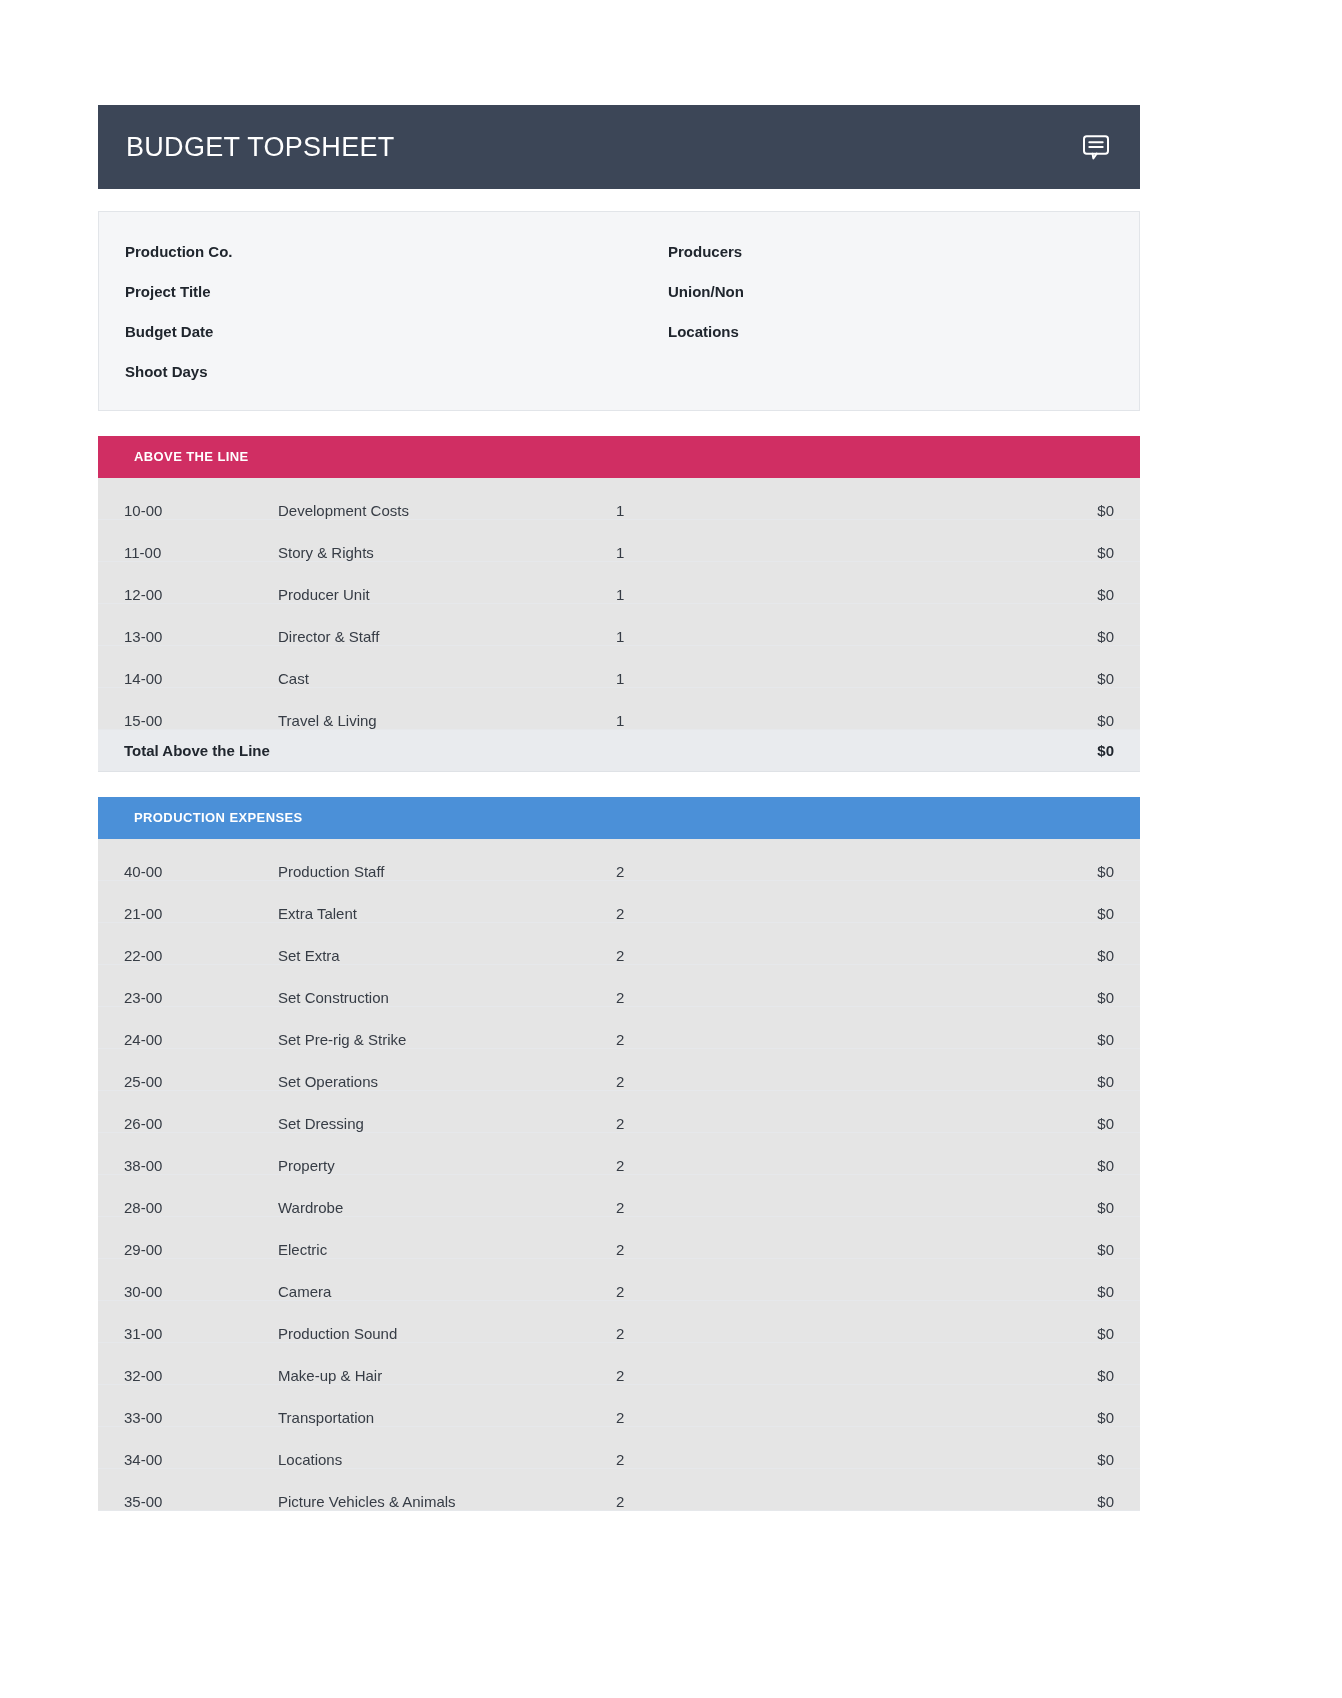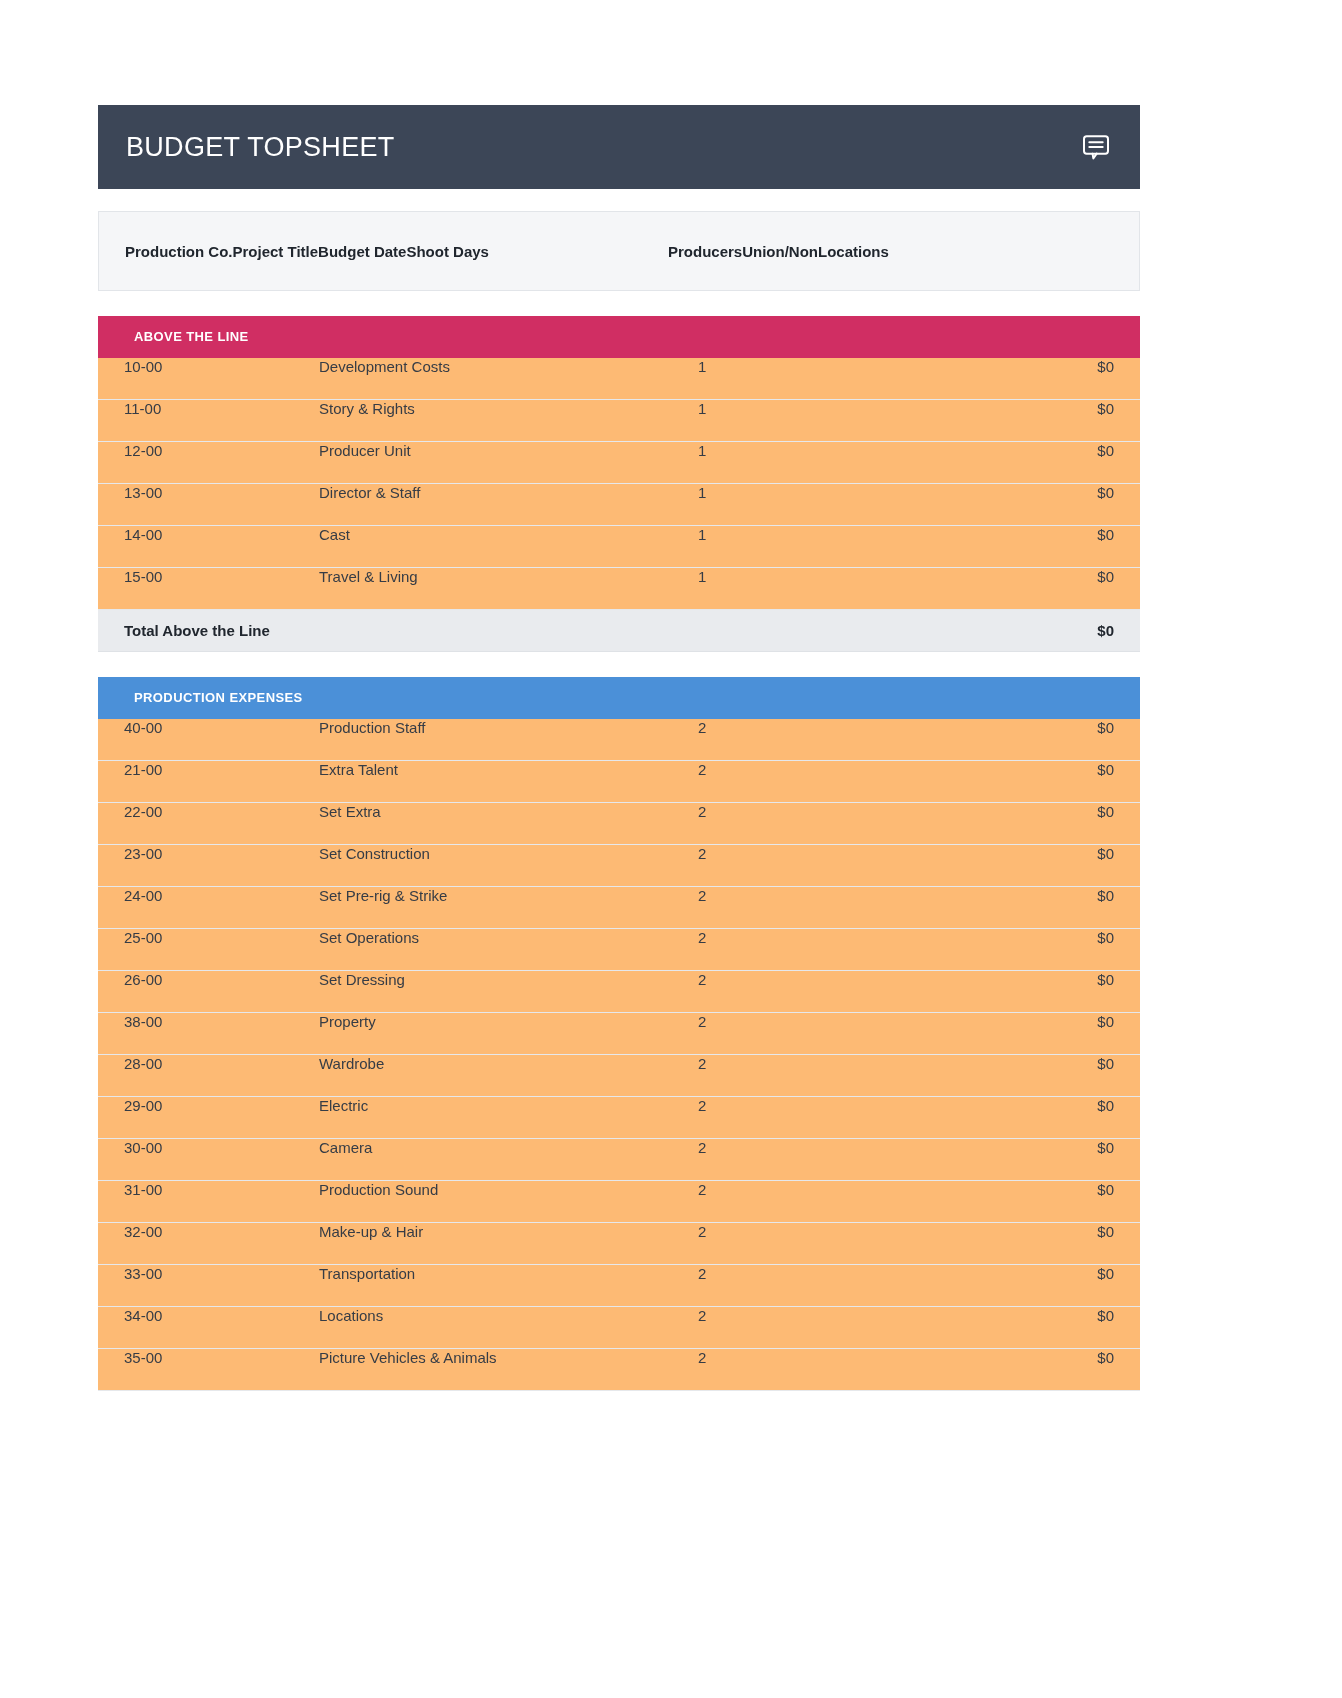--- a/index.html
+++ b/index.html
@@ -24,37 +24,37 @@
   .icon-btn { display:flex; align-items:center; justify-content:center; cursor:pointer; }
 
   
   .info-box {
     margin-top:22px;
     background:#f5f6f8;
     border:1px solid #e2e5e9;
     padding:20px 26px 18px;
     display:flex;
   }
-  .info-col { display:flex; flex-direction:row; }
+  .info-col { display:flex; flex-direction:column; }
   .info-col.left { width:543px; }
   .info-col.right { flex:1; }
   .info-field { height:40px; line-height:40px; }
   .info-label { font-size:15px; font-weight:700; color:#20262e; }
 
   
   .section { margin-top:25px; }
   .section-header {
     height:42px; line-height:42px; padding:0 36px;
     color:#ffffff; font-size:13px; font-weight:700;
     letter-spacing:0.4px; text-transform:uppercase;
   }
   .row {
-    height:42px; display:flex; align-items:flex-start;
+    height:42px; display:flex; align-items:flex-end;
     padding:0 26px; border-bottom:1px solid #e6e8eb;
-    font-size:15px; color:#363c45; background:#fdba74;gap:41px;
+    font-size:15px; color:#363c45; background:#e5e5e5;
   }
   .cell-account { width:154px; }
   .cell-desc   { width:338px; }
   .cell-page   { flex:1; }
   .cell-amount { text-align:right; min-width:60px; }
 
   .total-row {
     height:42px; display:flex; align-items:center; justify-content:space-between;
     padding:0 26px; background:#e9ebee; border-bottom:1px solid #dfe2e6;
     font-size:15px; font-weight:700; color:#20262e;

